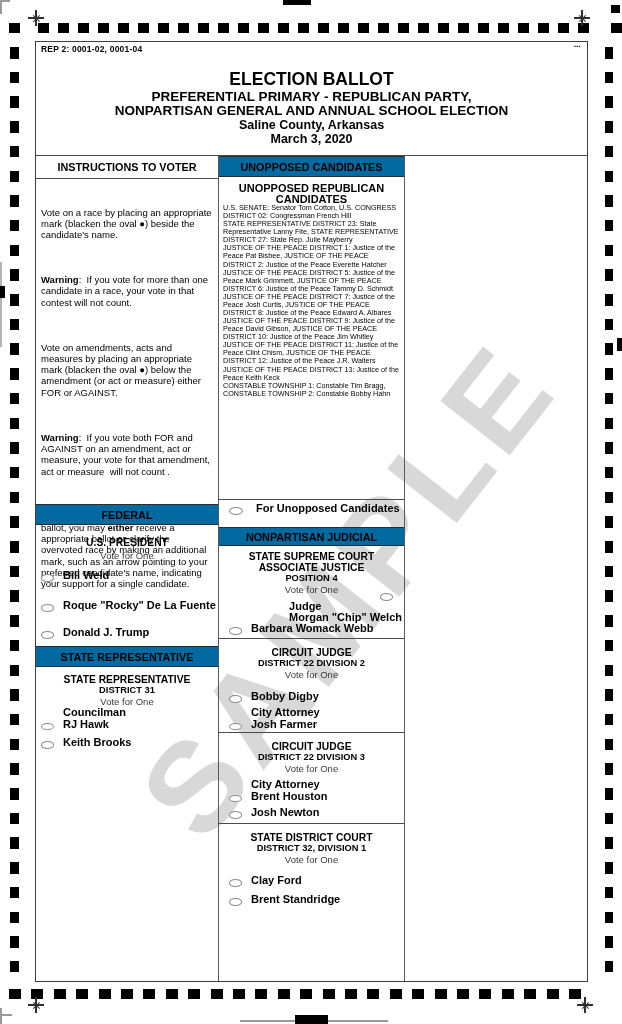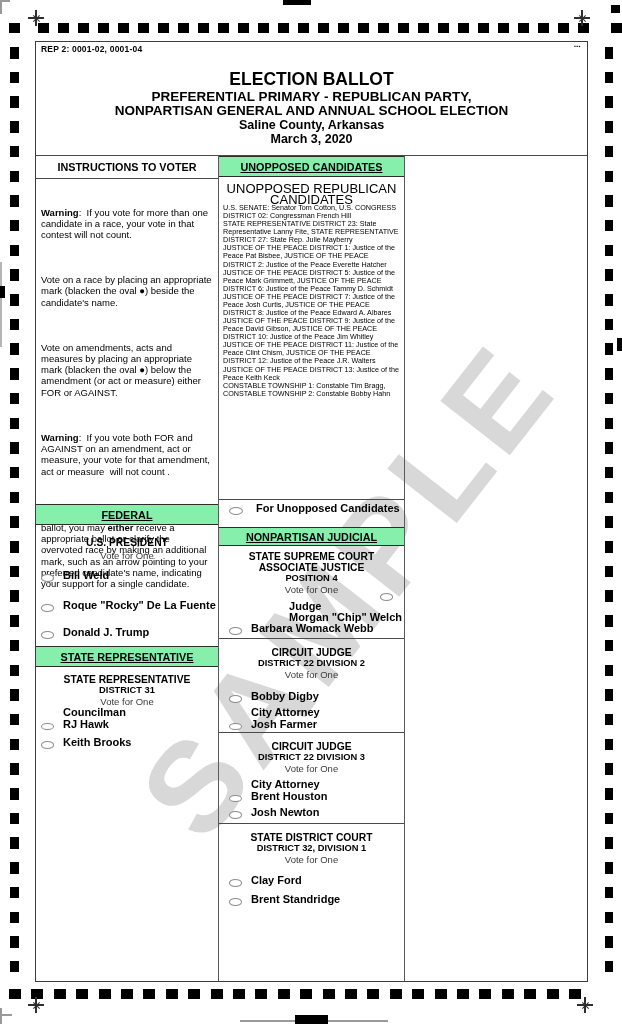--- a/index.html
+++ b/index.html
@@ -31,42 +31,42 @@
   .t4{top:76px;font-size:12.5px;}
   .t5{top:90px;font-size:12.5px;}
   
   .cols{position:absolute;left:0;right:0;top:113px;bottom:0;border-top:1.2px solid #4a4a4a;}
   .col{position:absolute;top:0;bottom:0;box-sizing:border-box;}
   .col-left{left:0;width:182px;}
   .col-mid{left:182px;width:186px;border-left:1.2px solid #5a5a5a;}
   .col-right{left:368.2px;right:0;border-left:1.2px solid #5a5a5a;}
   .bar{position:absolute;left:0;right:0;height:21px;line-height:21px;text-align:center;
        font-weight:bold;font-size:10.8px;box-sizing:border-box;}
-  .bar.gray{background:#86efac;border-top:1.5px solid #2c2c2c;border-bottom:1.5px solid #2c2c2c;text-decoration:underline;}
+  .bar.gray{background:#0369a1;border-top:1.5px solid #2c2c2c;border-bottom:1.5px solid #2c2c2c;}
   .bar.white{height:23px;line-height:23px;border-bottom:1.2px solid #4a4a4a;}
   .hline{position:absolute;left:0;right:0;border-top:1.2px solid #4a4a4a;}
   
   .instr{position:absolute;top:28px;left:5px;right:4px;font-size:9.5px;line-height:11.3px;
          white-space:pre-wrap;}
   .instr p{margin:0 0 11px 0;}
   
   .ct{position:absolute;left:0;right:0;text-align:center;font-weight:bold;font-size:10.3px;line-height:11px;white-space:nowrap;}
   .ct2{position:absolute;left:0;right:0;text-align:center;font-weight:bold;font-size:9.3px;line-height:10px;white-space:nowrap;}
   .cv{position:absolute;left:0;right:0;text-align:center;font-size:9.5px;color:#3a3a3a;white-space:nowrap;}
   .crow{position:absolute;display:flex;align-items:flex-end;}
   .col-left .crow{left:5px;right:2px;}
   .col-mid .crow{left:10px;right:2px;}
   .oval{flex:none;width:13px;height:7.5px;border:1.3px solid #8d8d8d;border-radius:50%;
         background:#fff;margin-right:9px;box-sizing:border-box;}
   .cn{font-weight:bold;font-size:11px;line-height:11.5px;}
   .cn span{display:block;}
   .cn .pre:empty{display:none;}
   
-  .ub-title{position:absolute;top:27px;left:0;right:0;text-align:center;font-weight:normal;
-            font-size:13px;line-height:11px;}
+  .ub-title{position:absolute;top:27px;left:0;right:0;text-align:center;font-weight:bold;
+            font-size:11px;line-height:11px;}
   .ub-text{position:absolute;top:48px;left:4px;right:3px;font-size:7.2px;line-height:8.08px;}
   .ub-text div{margin:0;}
   .unopp-row .cn{font-size:11px;}
 </style>
 </head>
 <body>
 
 <div class="root">
 
   <div class="marks" id="marks">
@@ -254,22 +254,22 @@
       <div class="tt t2">PREFERENTIAL PRIMARY - REPUBLICAN PARTY,</div>
       <div class="tt t4">Saline County, Arkansas</div>
       <div class="tt t5">March 3, 2020</div>
 
       <div class="cols">
 
         <div class="col col-left">
           <div class="bar white" style="top:0;">INSTRUCTIONS TO VOTER</div>
 
           <div class="instr">
+            <p><span>Vote on a race by placing an appropriate mark (blacken the oval ●) beside the candidate's name.</span></p>
             <p><b>Warning</b><span>:  If you vote for more than one candidate in a race, your vote in that contest will not count.</span></p>
-            <p><span>Vote on a race by placing an appropriate mark (blacken the oval ●) beside the candidate's name.</span></p>
             <p><span>Vote on amendments, acts and measures by placing an appropriate mark (blacken the oval ●) below the amendment (or act or measure) either FOR or AGAINST.</span></p>
             <p><b>Warning</b><span>:  If you vote both FOR and AGAINST on an amendment, act or measure, your vote for that amendment, act or measure  will not count .</span></p>
             <p><span>If you make a mistake on your absentee ballot, you may </span><b>either</b><span> receive a appropriate ballot </span><b>or</b><span> clarify the overvoted race by making an additional mark, such as an arrow pointing to your preferred candidate's name, indicating your support for a single candidate.</span></p>
           </div>
 
           <div class="bar gray" style="top:348px;">FEDERAL</div>
 
           <div class="ct" style="top:381px;">U.S. PRESIDENT</div>
           <div class="cv" style="top:394px;">Vote for One</div>
 

